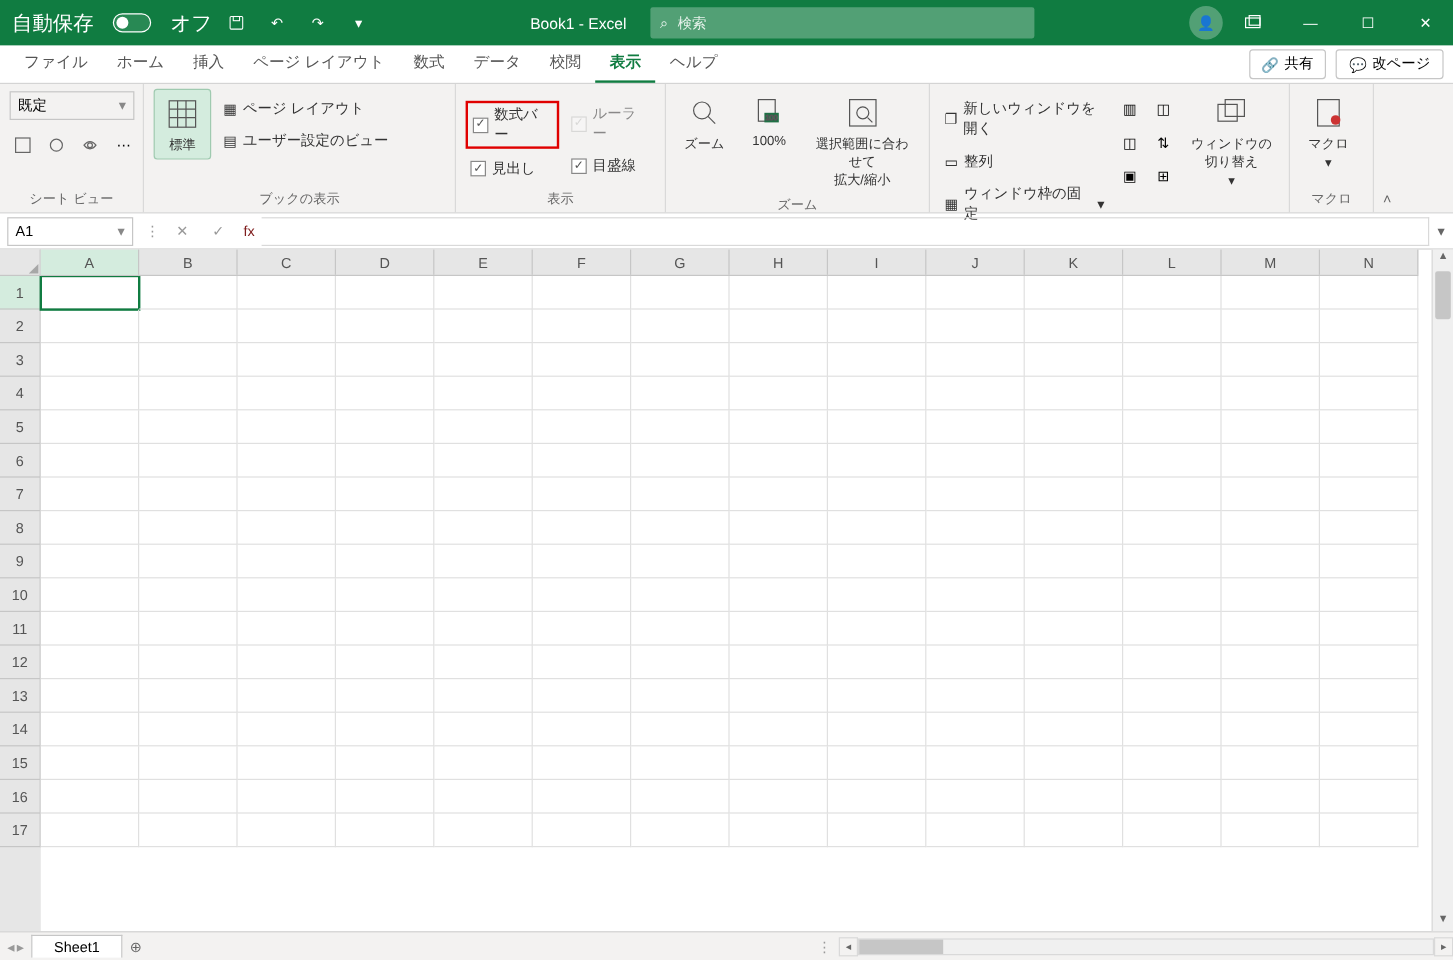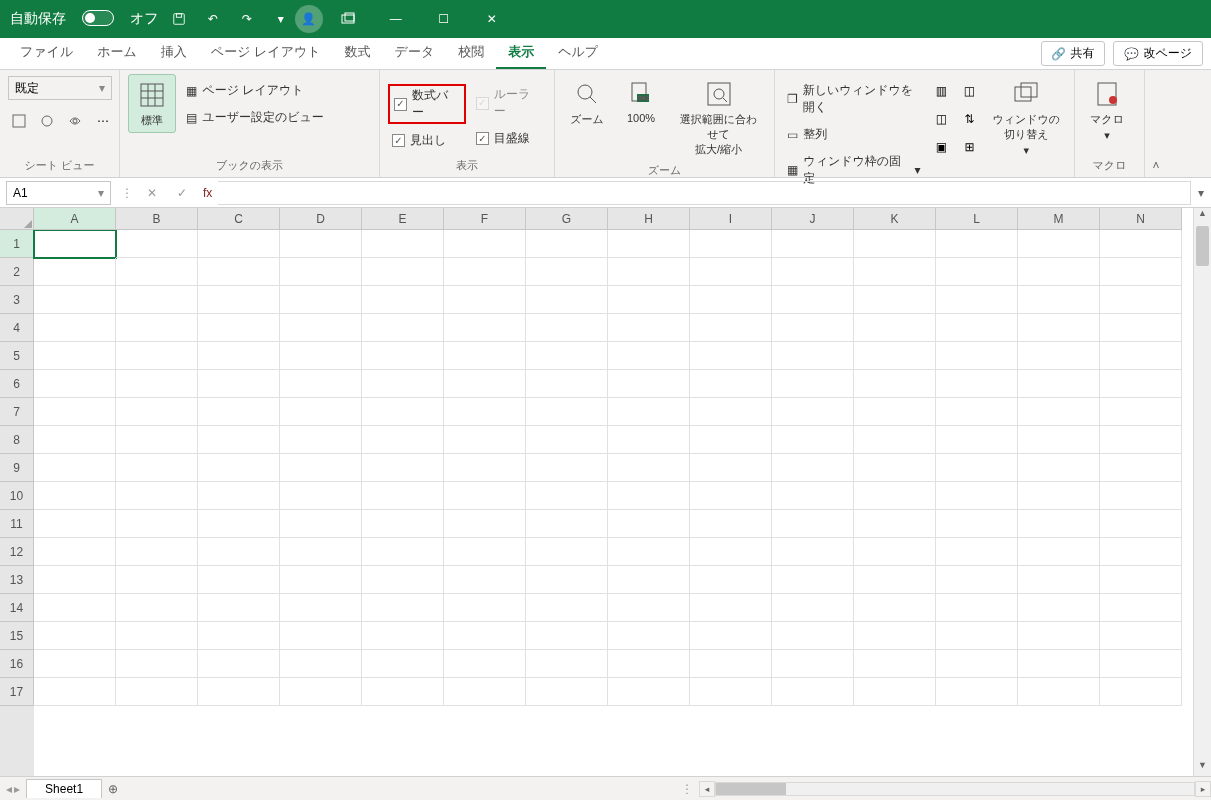--- a/index.html
+++ b/index.html
@@ -1,21 +1,21 @@
 <!DOCTYPE html>
 <html><head>
 <meta charset="utf-8">
 <style>
 * { margin: 0; padding: 0; box-sizing: border-box; font-family: "Yu Gothic UI", "Meiryo", sans-serif; }
 body { width: 1211px; height: 800px; overflow: hidden; background: #fff; font-size: 12px; }
 
 
 .title-bar { height: 38px; background: #107c41; display: flex; align-items: center; color: #fff; }
 .title-left { display: flex; align-items: center; gap: 6px; padding-left: 10px; }
-.autosave { display: flex; gap: 16px; font-size: 14px; }
+.autosave { display: flex; align-items: center; gap: 16px; font-size: 17px; }
 .autosave-toggle { width: 32px; height: 16px; border: 1px solid #fff; border-radius: 10px; position: relative; background: rgba(255,255,255,0.1); }
 .autosave-toggle::after { content:""; position:absolute; width:10px; height:10px; background:#fff; border-radius:50%; left:2px; top:2px; }
 .title-btn { width: 28px; height: 28px; display: flex; align-items: center; justify-content: center; color: #fff; }
 .title-btn svg { width: 14px; height: 14px; }
 .title-center { flex: 1; display: flex; align-items: center; justify-content: center; gap: 20px; }
 .book-name { color: #fff; font-size: 13px; }
 .search-box { width: 320px; height: 26px; background: rgba(255,255,255,0.28); border-radius: 2px; display: flex; align-items: center; padding: 0 8px; color: #e6f2eb; gap: 8px; }
 .title-right { display: flex; align-items: center; gap: 2px; padding-right: 0; }
 .win-btn { width: 46px; height: 38px; display: flex; align-items: center; justify-content: center; color: #fff; }
 .account-circle { width: 28px; height: 28px; border-radius: 50%; background: rgba(255,255,255,0.28); display:flex; align-items:center; justify-content:center; color:#fff; }
@@ -96,20 +96,27 @@
     </div>
     <div class="title-btn">
         <svg viewBox="0 0 16 16" stroke="#fff" fill="none">
           <rect x="2" y="2" width="12" height="12" rx="1"></rect>
           <rect x="5" y="2" width="6" height="4"></rect>
         </svg>
       </div>
     <div class="title-btn">↶</div>
     <div class="title-btn">↷</div>
     <div class="title-btn">▾</div>
+  </div>
+  <div class="title-center">
+    <span class="book-name">Book1 - Excel</span>
+    <div class="search-box">
+      <span>⌕</span>
+      <span>検索</span>
+    </div>
   </div>
   <div class="title-right">
     <div class="account-circle">
         <span>👤</span>
       </div>
     <div class="win-btn">
         <svg width="14" height="14" viewBox="0 0 14 14" stroke="#fff" fill="none">
           <rect x="1" y="3" width="12" height="8"></rect>
           <rect x="4" y="1" width="9" height="8"></rect>
         </svg>

